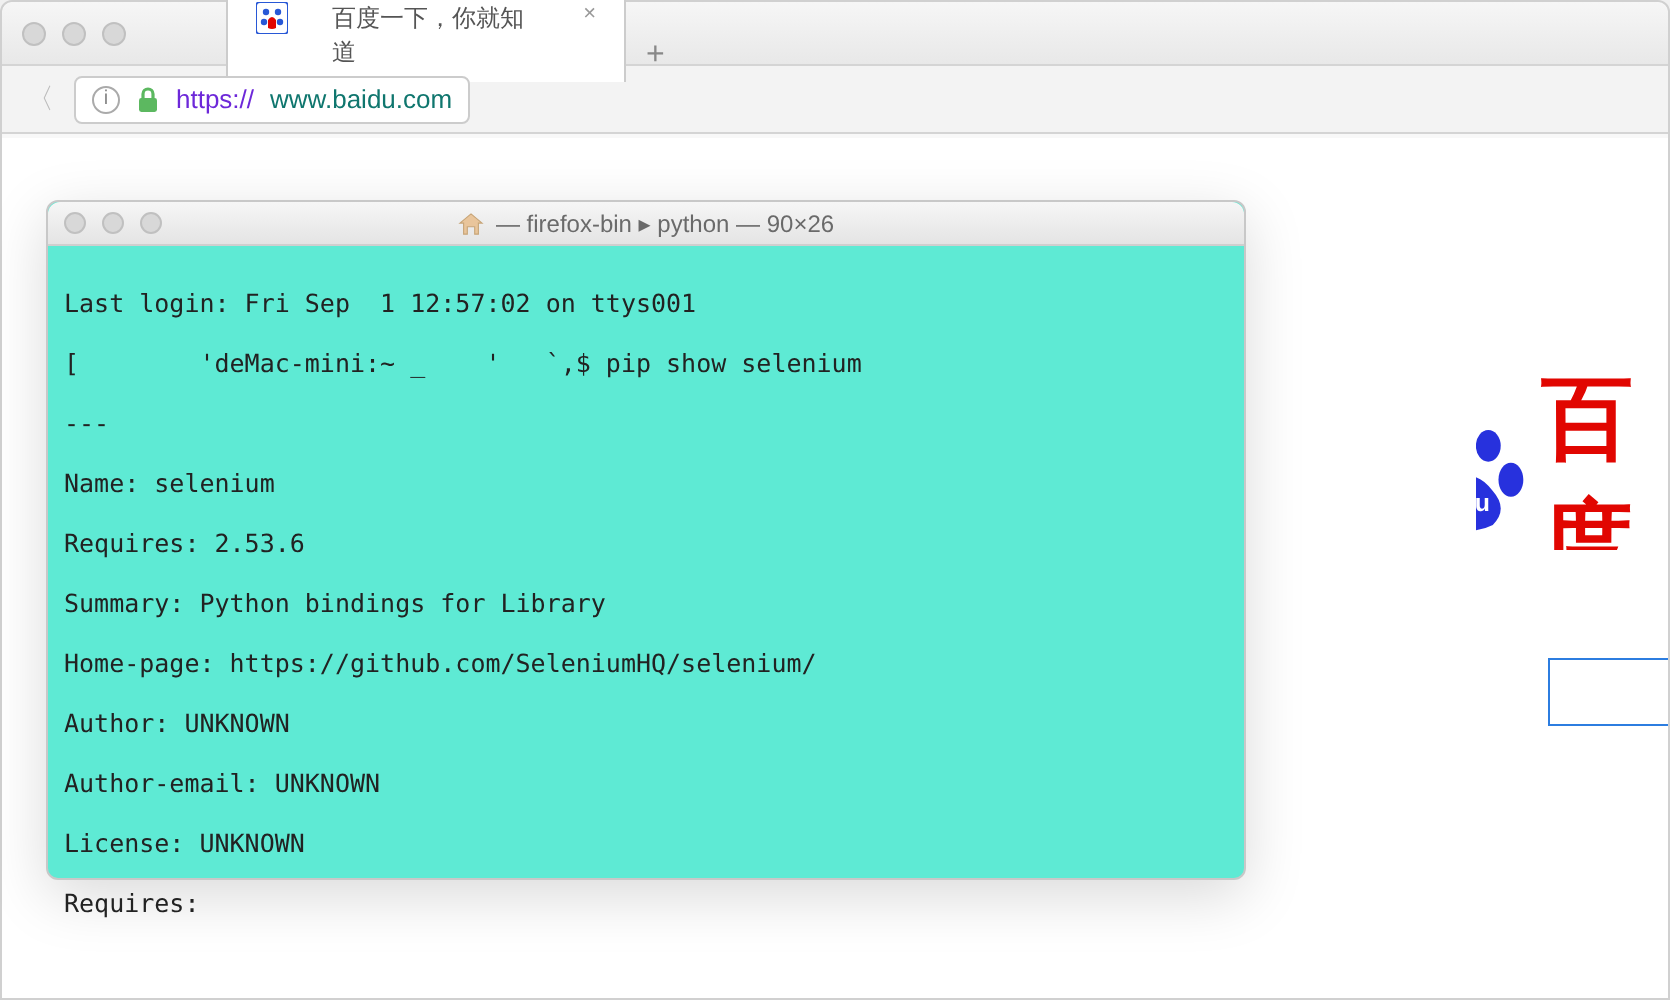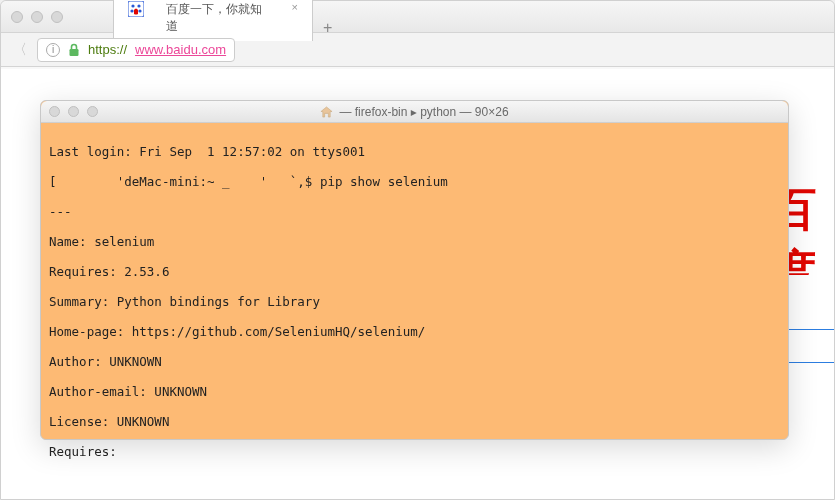--- a/index.html
+++ b/index.html
@@ -11,32 +11,32 @@
   .traffic-lights { display:flex; gap:8px; }
   .traffic-light { width:12px; height:12px; border-radius:50%; background:#d8d8d8; border:1px solid #c0c0c0; }
   .browser-tabs { display:flex; align-items:flex-end; margin-left:50px; }
   .tab { display:flex; gap:22px; padding:6px 14px; background:#fff; border:1px solid #ccc; border-bottom:none; border-radius:4px 4px 0 0; font-size:12px; color:#555; max-width:200px; margin-top:2px; }
   .tab .favicon { width:16px; height:16px; }
   .tab-close { color:#999; font-size:11px; }
   .new-tab { padding:4px 10px; color:#888; font-size:16px; }
   .address-bar-row { height:34px; background:#f3f3f3; border-bottom:1px solid #d4d4d4; display:flex; align-items:center; padding:0 12px; gap:10px; }
   .nav-arrow { color:#bbb; font-size:14px; }
   .url-box { flex:0 0 auto; display:flex; align-items:center; gap:8px; background:#fff; border:1px solid #ccc; border-radius:4px; padding:3px 8px; font-size:13px; color:#666; height:24px; }
-  .url-box .url-host { color:#ec4899;text-decoration:underline; }
+  .url-box .url-host { color:#0f766e; }
   .info-icon { width:14px; height:14px; border:1px solid #aaa; border-radius:50%; display:flex; align-items:center; justify-content:center; font-size:10px; color:#888; }
   .lock-icon svg { display:block; }
 
   .browser-viewport { position:absolute; left:0; right:0; top:68px; bottom:0; background:#fff; overflow:hidden; }
   .baidu-logo { position:absolute; right:0; top:110px; width:96px; height:96px; overflow:hidden; display:flex; align-items:flex-start; }
   .baidu-logo-inner { display:flex; align-items:center; gap:6px; transform:translateX(-30px); }
   .baidu-cn { font-size:46px; font-weight:700; color:#e10601; font-family:"PingFang SC","Microsoft YaHei",sans-serif; letter-spacing:2px; }
   .baidu-input-line { position:absolute; right:0; top:260px; width:60px; height:34px; border:1px solid #2c7de0; border-right:none; background:#fff; }
 
   
-  .terminal-window { position:absolute; left:40px; top:100px; width:749px; height:340px; background:#fdba74; border:1px solid #c8c8c8; border-radius:6px; box-shadow:0 8px 30px rgba(0,0,0,0.15); }
+  .terminal-window { position:absolute; left:23px; top:100px; width:600px; height:340px; background:#5eead4; border:1px solid #c8c8c8; border-radius:6px; box-shadow:0 8px 30px rgba(0,0,0,0.15); }
   .terminal-titlebar { height:22px; background:linear-gradient(#f6f6f6,#e4e4e4); border-bottom:1px solid #cfcfcf; border-radius:6px 6px 0 0; display:flex; align-items:center; padding:0 8px; position:relative; }
   .terminal-titlebar .traffic-lights .traffic-light { width:11px; height:11px; }
   .terminal-title { position:absolute; left:0; right:0; text-align:center; font-size:12px; color:#6a6a6a; pointer-events:none; display:flex; align-items:center; justify-content:center; gap:6px; }
   .home-icon svg { display:block; }
   .terminal-body { padding:6px 8px; font-family:Menlo,Monaco,Consolas,monospace; font-size:12.5px; line-height:15px; color:#222; white-space:pre; overflow:hidden; }
   .term-line { white-space:pre; }
 </style>
 </head>
 <body>
 
@@ -68,21 +68,21 @@
   <div class="address-bar-row">
     <span class="nav-arrow">〈</span>
     <div class="url-box">
       <span class="info-icon">i</span>
       <span class="lock-icon">
         <svg width="12" height="14" viewBox="0 0 12 14">
             <rect x="1.5" y="6" width="9" height="7" rx="1.2" fill="#5cb860"></rect>
             <path d="M3.5 6 V4 a2.5 2.5 0 0 1 5 0 V6" fill="none" stroke="#5cb860" stroke-width="1.6"></path>
           </svg>
       </span>
-      <span style="color:#4d7c0f;">https://</span>
+      <span style="color:#6d28d9;">https://</span>
         <span class="url-host">www.baidu.com</span>
     </div>
   </div>
 
   <div class="browser-viewport">
     <div class="baidu-logo">
       <div class="baidu-logo-inner">
         <svg width="78" height="78" viewBox="0 0 100 100">
           <ellipse cx="30" cy="22" rx="11" ry="14" fill="#2731dd"></ellipse>
           <ellipse cx="64" cy="18" rx="11" ry="14" fill="#2731dd"></ellipse>

